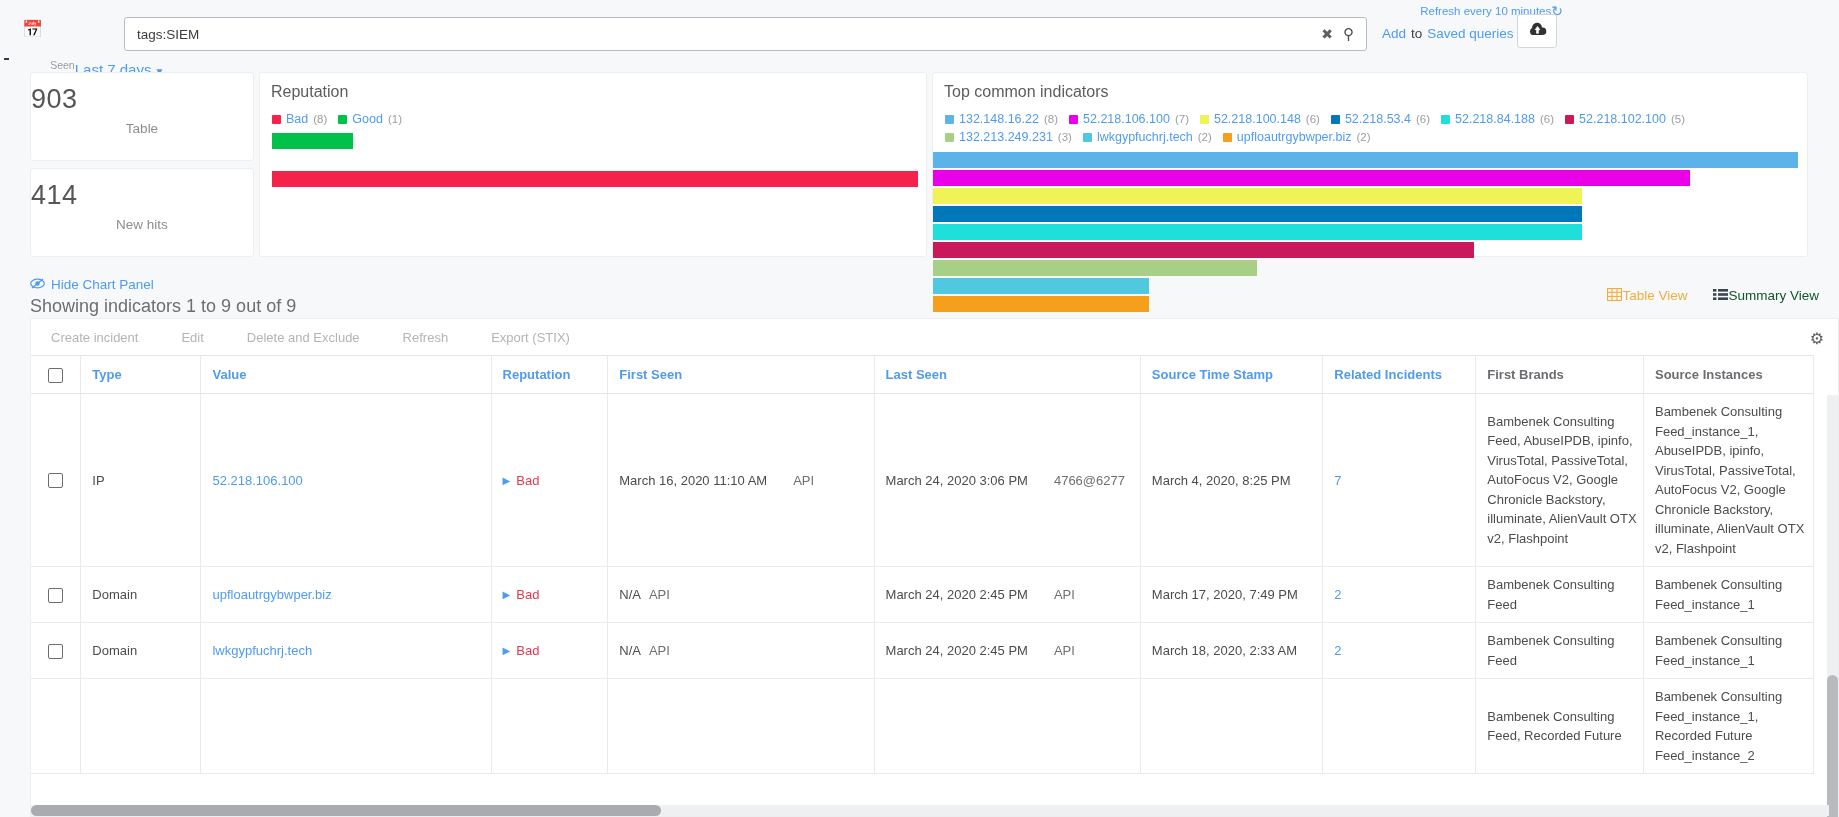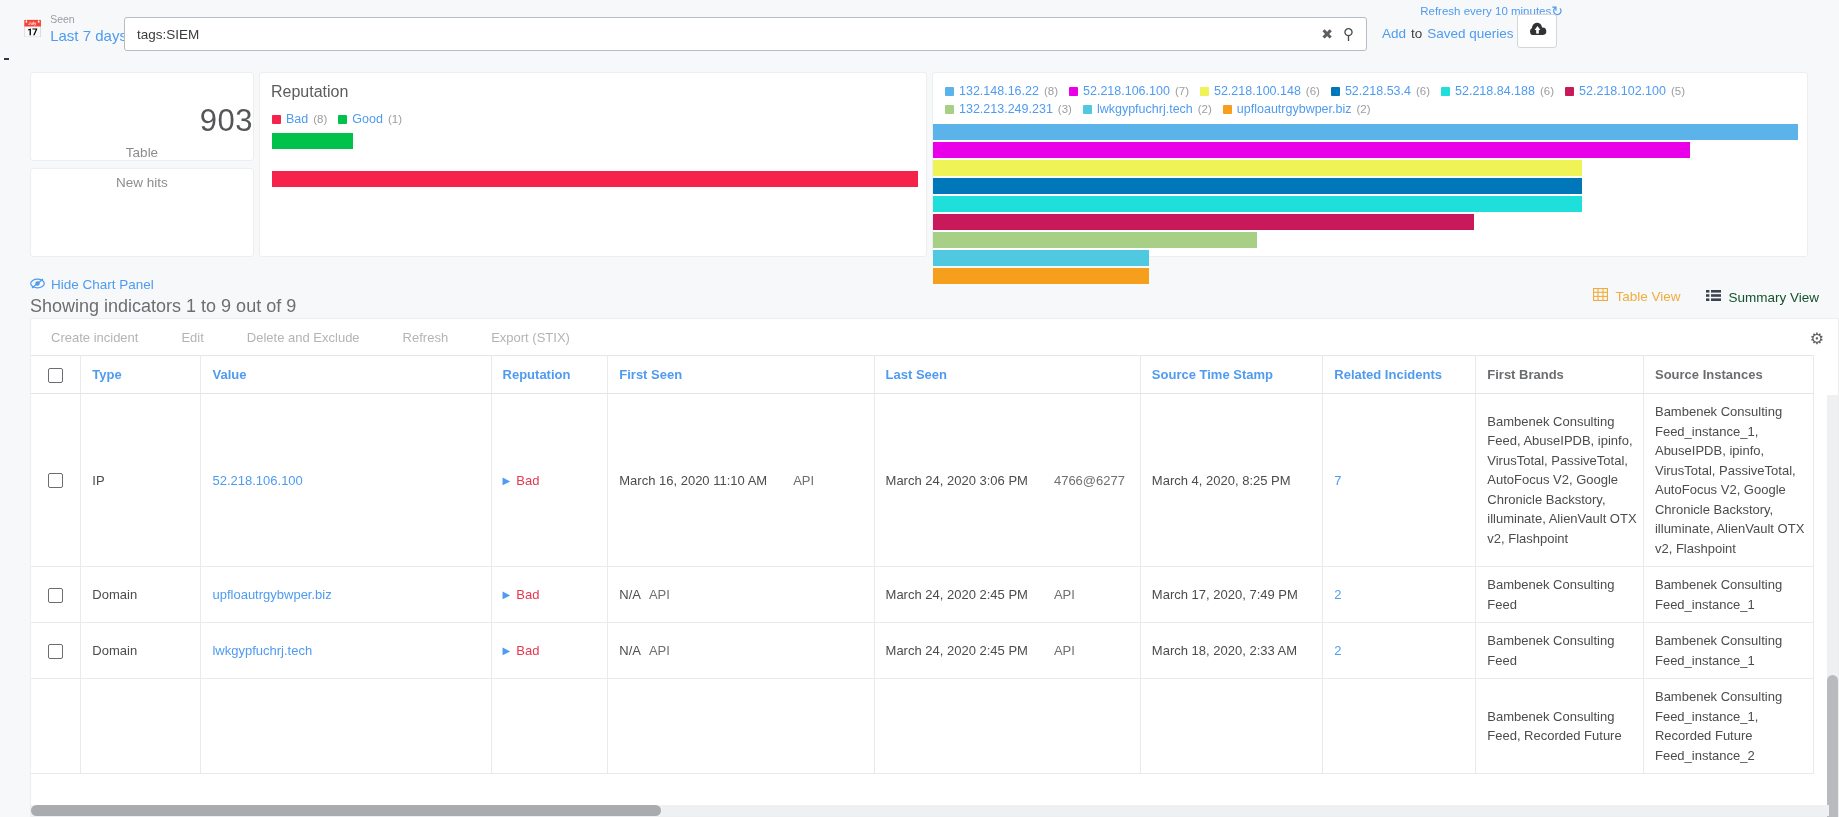--- a/index.html
+++ b/index.html
@@ -23,21 +23,21 @@
     font-size: 11.5px; color: #4f9bf0; display: flex; align-items: center; 
   }
   .refresh-note .lbl { color: #4f9bf0; }
   .refresh-ico { color: #4f9bf0; font-size: 14px; line-height: 1; }
 
   .seen-picker {
     position: absolute; left: 22px; top: 14px;
     display: flex; align-items: flex-start; gap: 7px;
   }
   .cal-ico { color: #6aa9ef; font-size: 17px; line-height: 1; margin-top: 7px; }
-  .seen-txt { display: flex; flex-direction: column; line-height: 1.1; }
+  .seen-txt { display: flex; flex-direction: row; line-height: 1.1; margin-top: 46px; }
   .seen-label { font-size: 10.5px; color: #9a9ca0; }
   .seen-value { font-size: 15px; color: #4f9bf0; margin-top: 2px; }
   .seen-value .caret { font-size: 10px; margin-left: 3px; }
 
   .searchbox {
     position: absolute; left: 124px; top: 17px;
     width: 1243px; height: 34px;
     background: #fff; border: 1px solid #b6bcc4; border-radius: 3px;
     display: flex; align-items: center;
   }
@@ -60,21 +60,21 @@
     position: absolute; left: 1517px; top: 14px; width: 40px; height: 34px;
     background: #fff; border: 1px solid #d3d7dc; border-radius: 3px;
     display: flex; align-items: center; justify-content: center;
   }
 
   
   .charts { position: absolute; left: 0; top: 58px; right: 0; height: 210px; }
   .card { position: absolute; background: #fff; border: 1px solid #eceef0; border-radius: 3px; }
   .kpi1 { left: 30px; top: 14px; width: 224px; height: 89px; }
   .kpi2 { left: 30px; top: 110px; width: 224px; height: 89px; }
-  .kpi-num { text-align: right; font-size: 31px; color: #555658; margin-top: 30px; letter-spacing: .5px; }
+  .kpi-num { text-align: left; font-size: 27px; color: #555658; margin-top: 11px; letter-spacing: .5px; }
   .kpi-lbl { text-align: center; font-size: 13.5px; color: #8b8d90; margin-top: 6px; }
 
   .rep-card { left: 259px; top: 14px; width: 668px; height: 185px; }
   .ind-card { left: 932px; top: 14px; width: 876px; height: 185px; }
   .card-title { font-size: 16px; color: #5b5c5e; padding: 10px 0 0 11px; }
 
   .legend { display: flex; flex-wrap: wrap; gap: 4px 11px; padding: 11px 0 0 12px; }
   .lg-item { display: flex; align-items: center; gap: 5px; font-size: 12.5px; }
   .lg-sw { width: 9px; height: 9px; border-radius: 1px; display: inline-block; }
   .lg-name { color: #4f9bf0; }
@@ -92,21 +92,21 @@
   .hide-chart {
     position: absolute; left: 30px; top: 277px;
     font-size: 13.5px; color: #4f9bf0; display: flex; align-items: center; gap: 6px;
   }
   .eye-ico { color: #4f9bf0; font-size: 13px; }
   .showing {
     position: absolute; left: 30px; top: 296px;
     font-size: 18px; color: #6c6e71;
   }
   .view-tabs { position: absolute; right: 20px; top: 288px; display: flex; gap: 26px; }
-  .vtab { display: flex; align-items: center; gap: 7px; font-size: 13.5px; padding-bottom: 17px; cursor: pointer; }
+  .vtab { display: flex; align-items: flex-start; font-size: 13.5px; padding-bottom: 17px; cursor: pointer; }
   .vtab.active { color: #f0ad3e; border-bottom: 2px solid #f0ad3e; }
   .vtab.inactive { color: #14532d; }
 
   
   .table-wrap {
     position: absolute; left: 30px; top: 318px; width: 1809px; height: 499px;
     background: #fff; border: 1px solid #eceef0; border-top: 1px solid #eceef0;
   }
   .actions { height: 36px; display: flex; align-items: center; background: #fff; position: relative; }
   .act { font-size: 13px; color: #b2b4b7; margin-left: 23px; cursor: default; }
@@ -200,20 +200,21 @@
 </div>
 
 <div class="charts">
 
   <div class="card kpi1">
     <div class="kpi-num">903</div>
     <div class="kpi-lbl">Table</div>
   </div>
 
   <div class="card kpi2">
+    <div class="kpi-num">414</div>
     <div class="kpi-lbl">New hits</div>
   </div>
 
   <div class="card rep-card">
     <div class="card-title">Reputation</div>
     <div class="legend" id="rep-legend">
         <div class="lg-item">
           <span class="lg-sw" style="background:#f5224b"></span>
           <span class="lg-name">Bad</span>
           <span class="lg-cnt">(8)</span>
@@ -229,20 +230,21 @@
           <div class="bar" style="width: 81px; background: rgb(0, 193, 74);"></div>
         </div>
         <div class="rep-gap"></div>
         <div class="rep-bar-row">
           <div class="bar" style="width: 646px; background: rgb(245, 34, 75);"></div>
         </div>
       </div>
   </div>
 
   <div class="card ind-card">
+    <div class="card-title">Top common indicators</div>
     <div class="legend" id="ind-legend">
         <div class="lg-item">
           <span class="lg-sw" style="background:#5bb3ea"></span>
           <span class="lg-name">132.148.16.22</span>
           <span class="lg-cnt">(8)</span>
         </div>
         <div class="lg-item">
           <span class="lg-sw" style="background:#ea00e8"></span>
           <span class="lg-name">52.218.106.100</span>
           <span class="lg-cnt">(7)</span>

